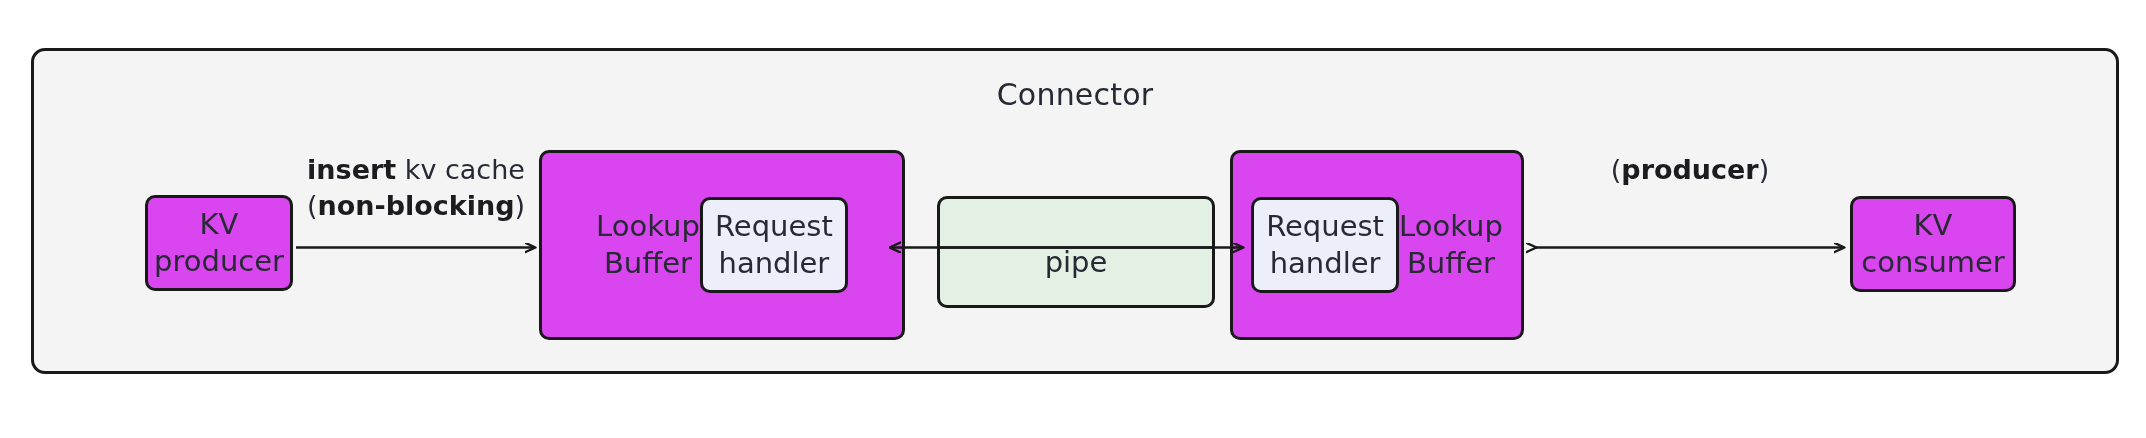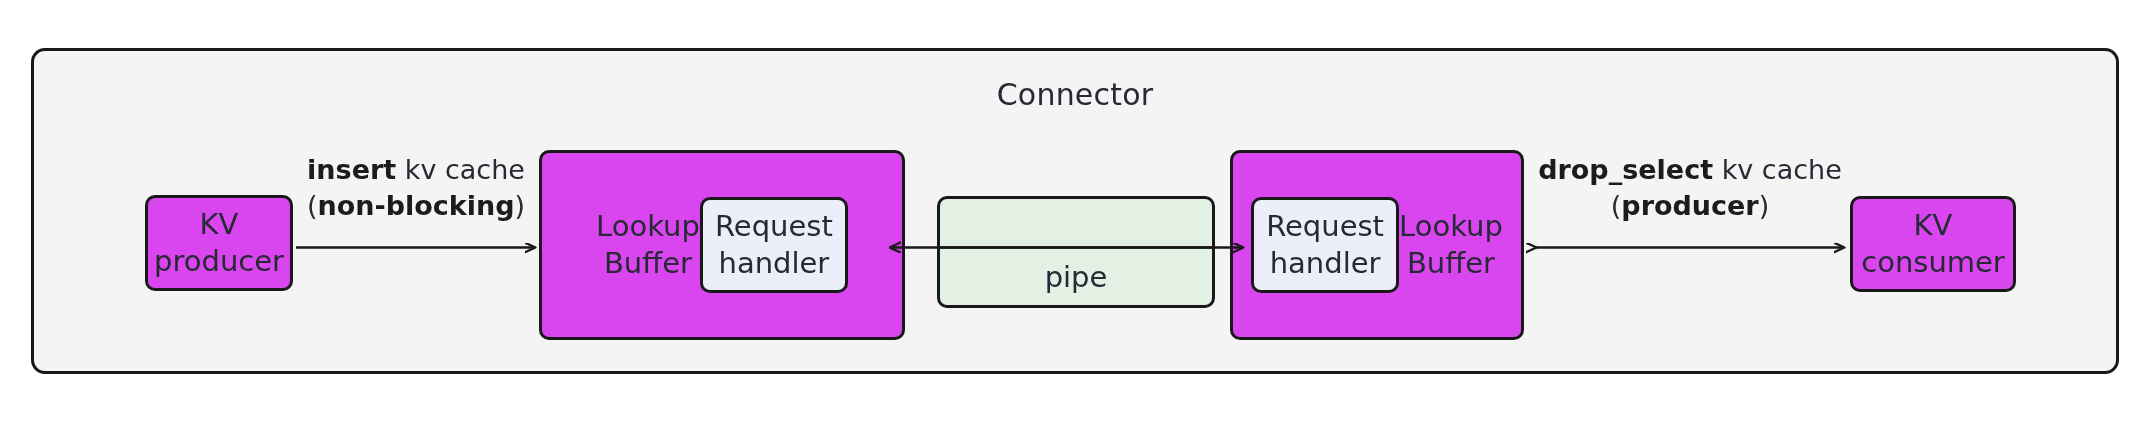--- a/index.html
+++ b/index.html
@@ -93,21 +93,21 @@
     line-height: 1.28;
     color: #272a35;
     text-align: center;
     white-space: pre-line;
     flex: 0 0 auto;
   }
 
   .pipe-box {
     left: 937px; top: 196px; width: 278px; height: 112px;
     align-items: flex-end;
-    padding-bottom: 9px;
+    padding-bottom: 24px;
   }
   .pipe-label {
     font-size: 29px;
     color: #272a35;
   }
 
   
   .arrow-svg {
     position: absolute;
     overflow: visible;
@@ -195,20 +195,17 @@
     <div>
       <b>insert</b><span> kv cache</span>
     </div>
     <div>
       <span>(</span><b>non-blocking</b><span>)</span>
     </div>
   </div>
 
   <div class="edge-label label-drop">
     <div>
-      <b>drop_select</b><span> kv cache</span>
-    </div>
-    <div>
       <span>(</span><b>producer</b><span>)</span>
     </div>
   </div>
 
 </div>
 
 </body></html>

